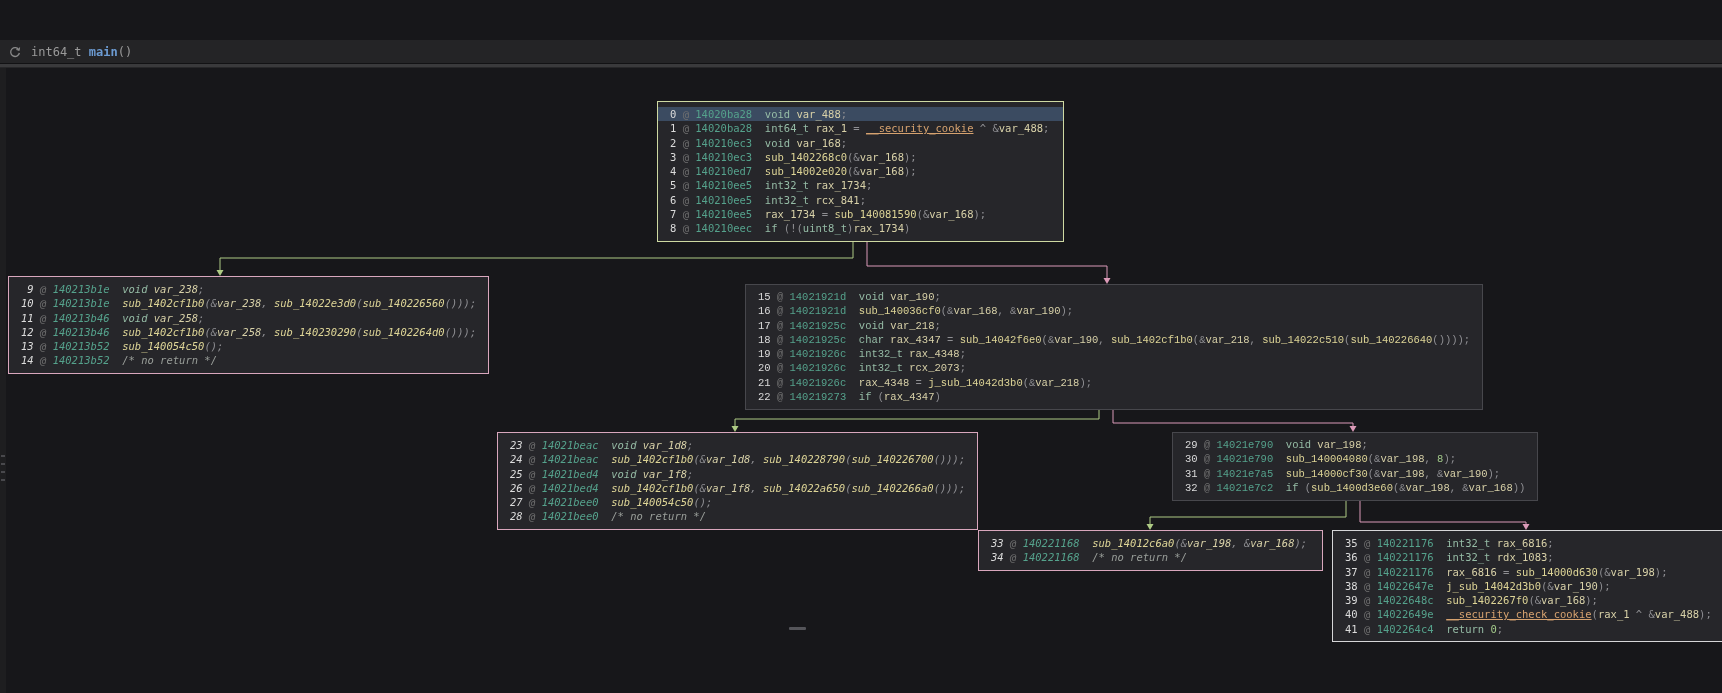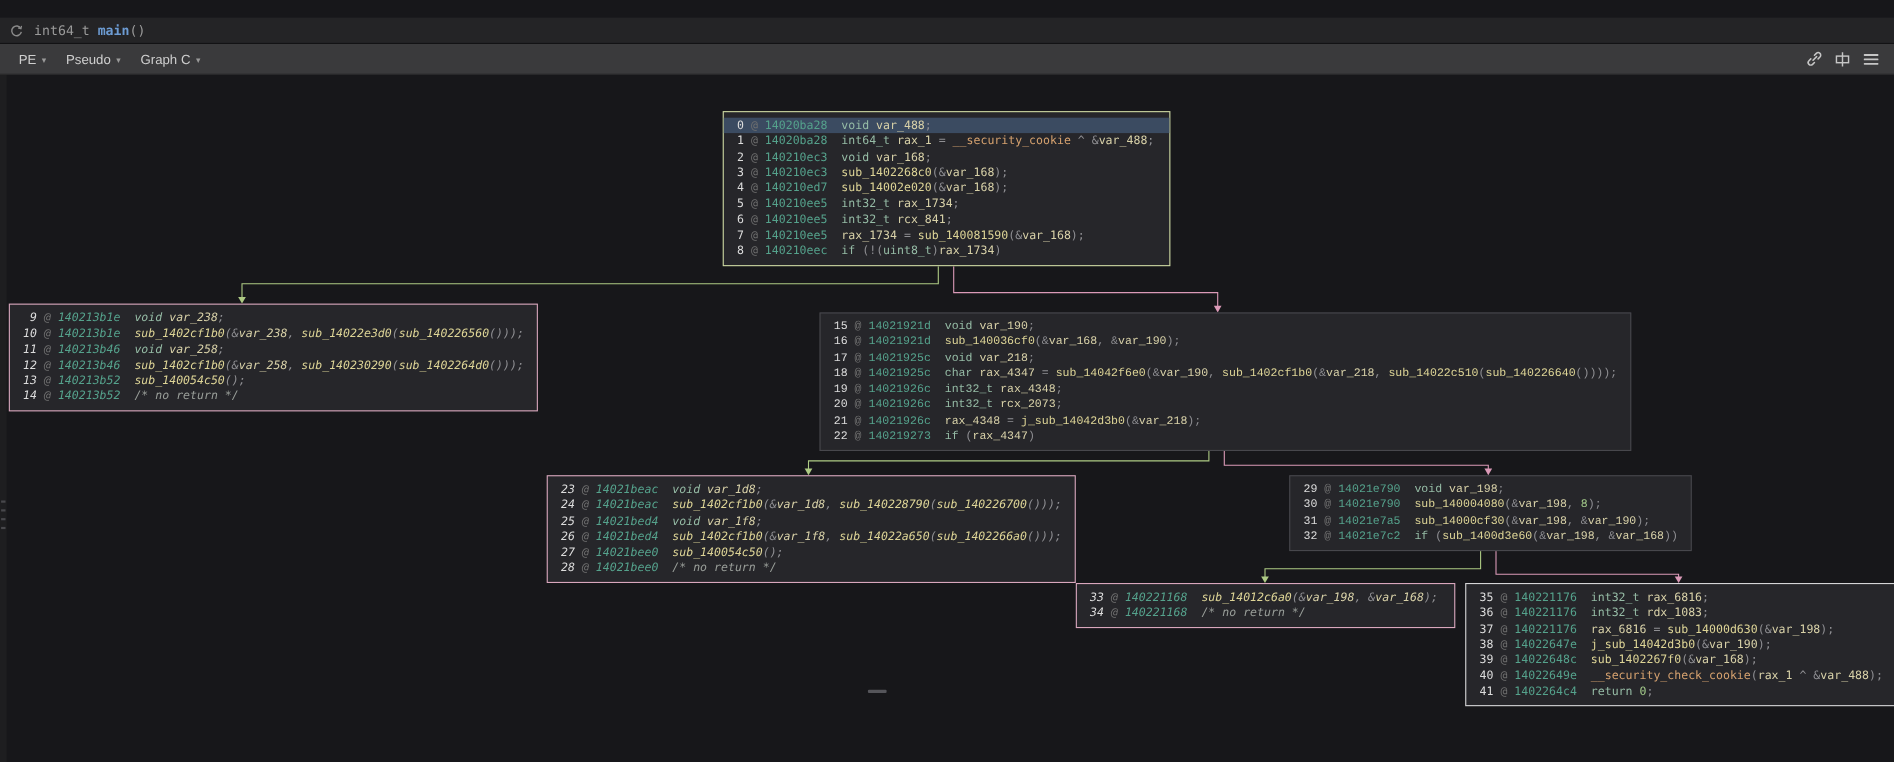--- a/index.html
+++ b/index.html
@@ -21,21 +21,21 @@
   }
   .menu-item .caret{font-size:8px;color:#9a9a9a;transform:translateY(1px);}
   .spacer{flex:1;}
   .icon-btn{
     width:26px;height:24px;display:flex;align-items:center;justify-content:center;
     color:#c6c6c6;
   }
   .icon-btn svg{display:block;}
   
   .crumbbar{
-    position:absolute;top:16px;left:0;right:0;height:24px;
+    position:absolute;top:40px;left:0;right:0;height:24px;
     background:var(--crumbbar-bg,#242426);
     border-bottom:1px solid #121214;
     display:flex;align-items:center;gap:8px;padding:0 7px;box-sizing:border-box;
   }
   .sig{font-family:"DejaVu Sans Mono", monospace;font-size:12px;color:#9a9a9a;white-space:pre;}
   .sig .fn{color:var(--func-link,#6c9bd2);font-weight:bold;}
   
   .graph{position:absolute;left:0;top:0;width:1658px;height:693px;}
   .edge-layer{position:absolute;left:0;top:0;pointer-events:none;}
   .block{
@@ -51,21 +51,21 @@
   .block.plain{border-color:var(--plain-border,#47474c);font-family:Liberation Mono, monospace;}
   .block.return{border-color:var(--return-border,#d6d6d8);}
   .line{display:block;}
   .line.hl{background:var(--selection-bg,#3b4b61);margin:0 -12px;padding:0 12px;}
   .tok.ln{color:var(--c-linenum,#dcdcdc);}
   .tok.at{color:var(--c-at,#707070);}
   .tok.ad{color:var(--c-addr,#55a28c);}
   .tok.t{color:var(--c-type,#96bca6);}
   .tok.v{color:var(--c-var,#d8d1a8);}
   .tok.f{color:var(--c-fn,#ddd496);text-align:right;}
-  .tok.d{color:var(--c-data,#d6a26f);}
+  .tok.d{color:var(--c-data,#d6a26f);text-decoration:underline;}
   .tok.n{color:var(--c-num,#a4cb8b);}
   .tok.p{color:var(--c-punct,#8f8f93);}
   .tok.c{color:var(--c-comment,#9a9f9a);}
   
   .featuremap{position:absolute;left:0;top:52px;bottom:0;width:6px;background:#1e1e20;}
   .featuremap i{position:absolute;left:1px;width:4px;height:2px;background:#48484c;display:block;}
   
   .hscroll{position:absolute;left:789px;top:627px;width:17px;height:3px;background:#55555a;border-radius:1px;}
 </style>
 </head>

